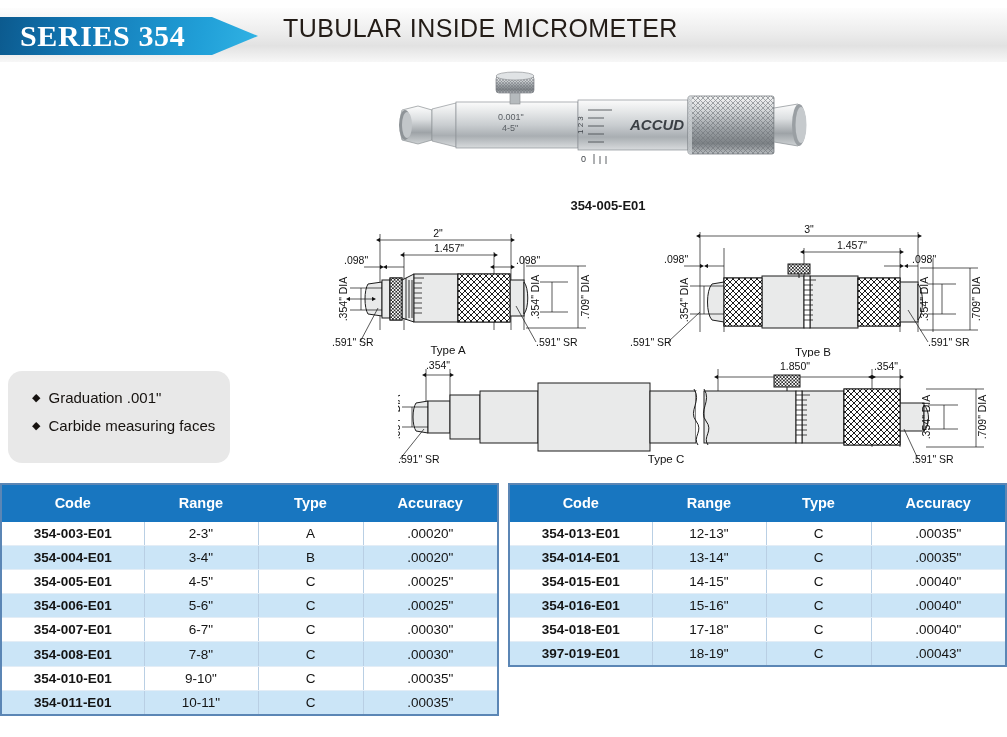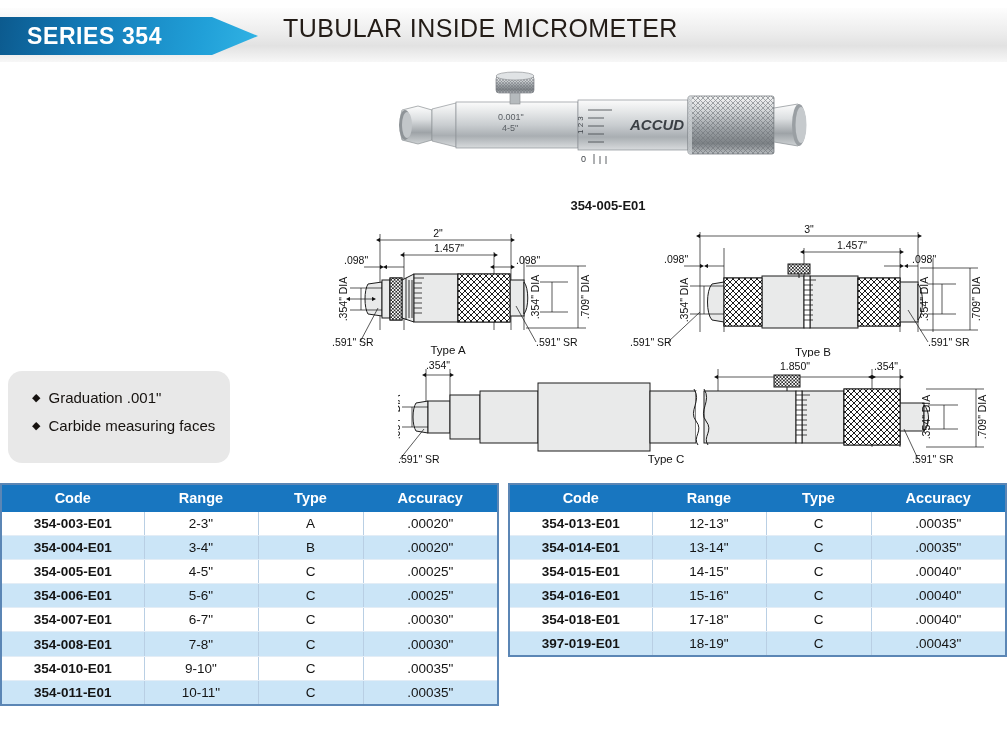--- a/index.html
+++ b/index.html
@@ -18,23 +18,23 @@
     background: linear-gradient(to bottom, #fdfdfd 0%, #ededed 45%, #e2e2e2 70%, #f7f7f7 100%);
   }
   .banner-arrow {
     position: absolute; left: 0; top: 9px;
     width: 258px; height: 38px;
     background: linear-gradient(100deg, #0c5a8e 0%, #1277b4 30%, #21a0d8 78%, #31b3e4 100%);
     clip-path: polygon(0 0, 212px 0, 258px 50%, 212px 100%, 0 100%);
     display: flex; align-items: center;
   }
   .banner-arrow-label {
-    color: #ffffff; font-weight: bold; font-size: 23px;
-    letter-spacing: 0.6px; padding-left: 27px;
-    font-family: Liberation Sans, sans-serif;
+    color: #ffffff; font-weight: bold; font-size: 30px;
+    letter-spacing: 0.6px; padding-left: 20px;
+    font-family: Liberation Serif, serif;
   }
   .banner-title {
     position: absolute; left: 283px; top: 14px;
     color: #231c17; font-weight: normal; font-size: 25px;
     letter-spacing: 0.4px;
   }
 
   
   .photo-wrap { position: absolute; left: 398px; top: 68px; width: 420px; height: 120px; }
   .photo-caption {
@@ -64,21 +64,21 @@
     position: absolute; top: 483px;
     border-collapse: collapse;
     border: 2px solid #5b86b5;
     font-size: 13.5px;
   }
   #tbl-left  { left: 0px;   width: 499px; }
   #tbl-right { left: 508px; width: 499px; }
   .tbl th {
     background: #1876c0; color: #ffffff;
     font-weight: bold; font-size: 14.5px;
-    height: 27px; border: 1px solid #1876c0;
+    height: 37px; border: 1px solid #1876c0;
   }
   .tbl td {
     height: 24.2px; text-align: center; color: #141414;
     border-left: 1px solid #b9cfe4; border-right: 1px solid #b9cfe4;
     border-top: 1px solid #e3edf6; border-bottom: 1px solid #e3edf6;
   }
   .tbl tbody tr:nth-child(odd)  td { background: #ffffff; }
   .tbl tbody tr:nth-child(even) td { background: #cbe5f7; }
   .tbl td.c-code { font-weight: bold; font-size: 13.5px; }
   .col-code { width: 143px; }

